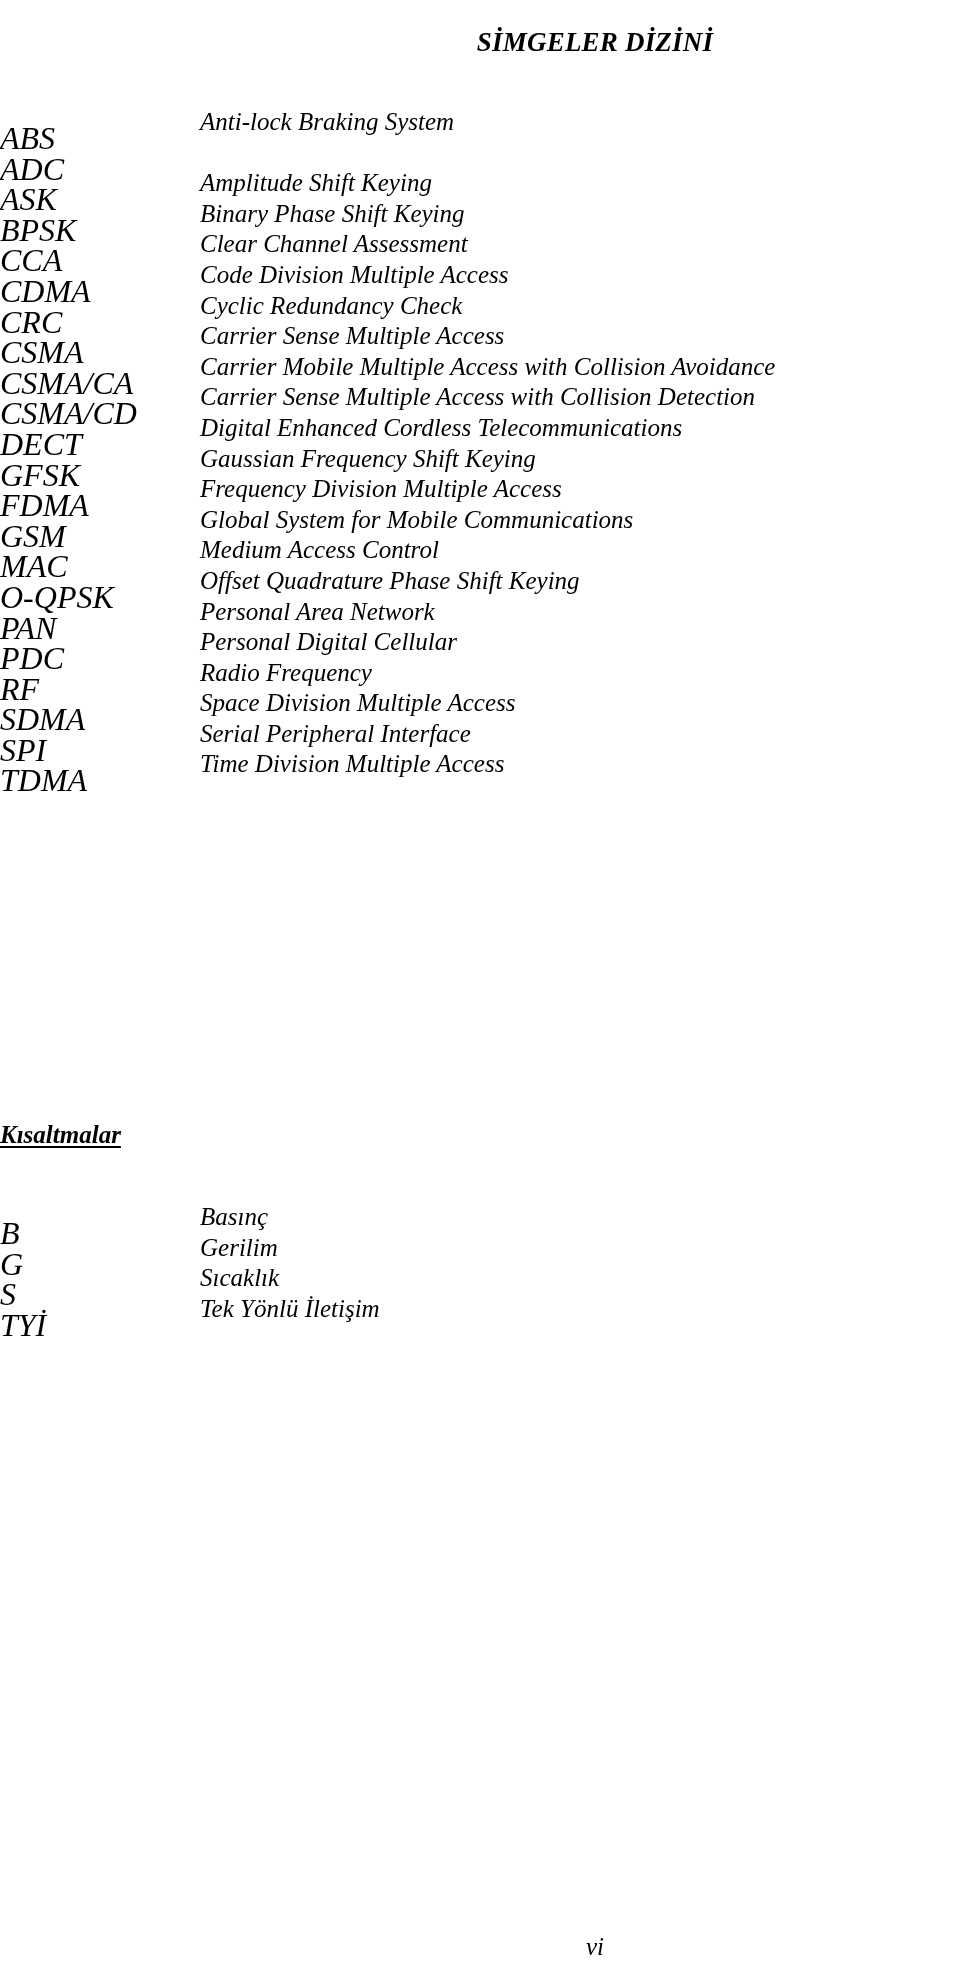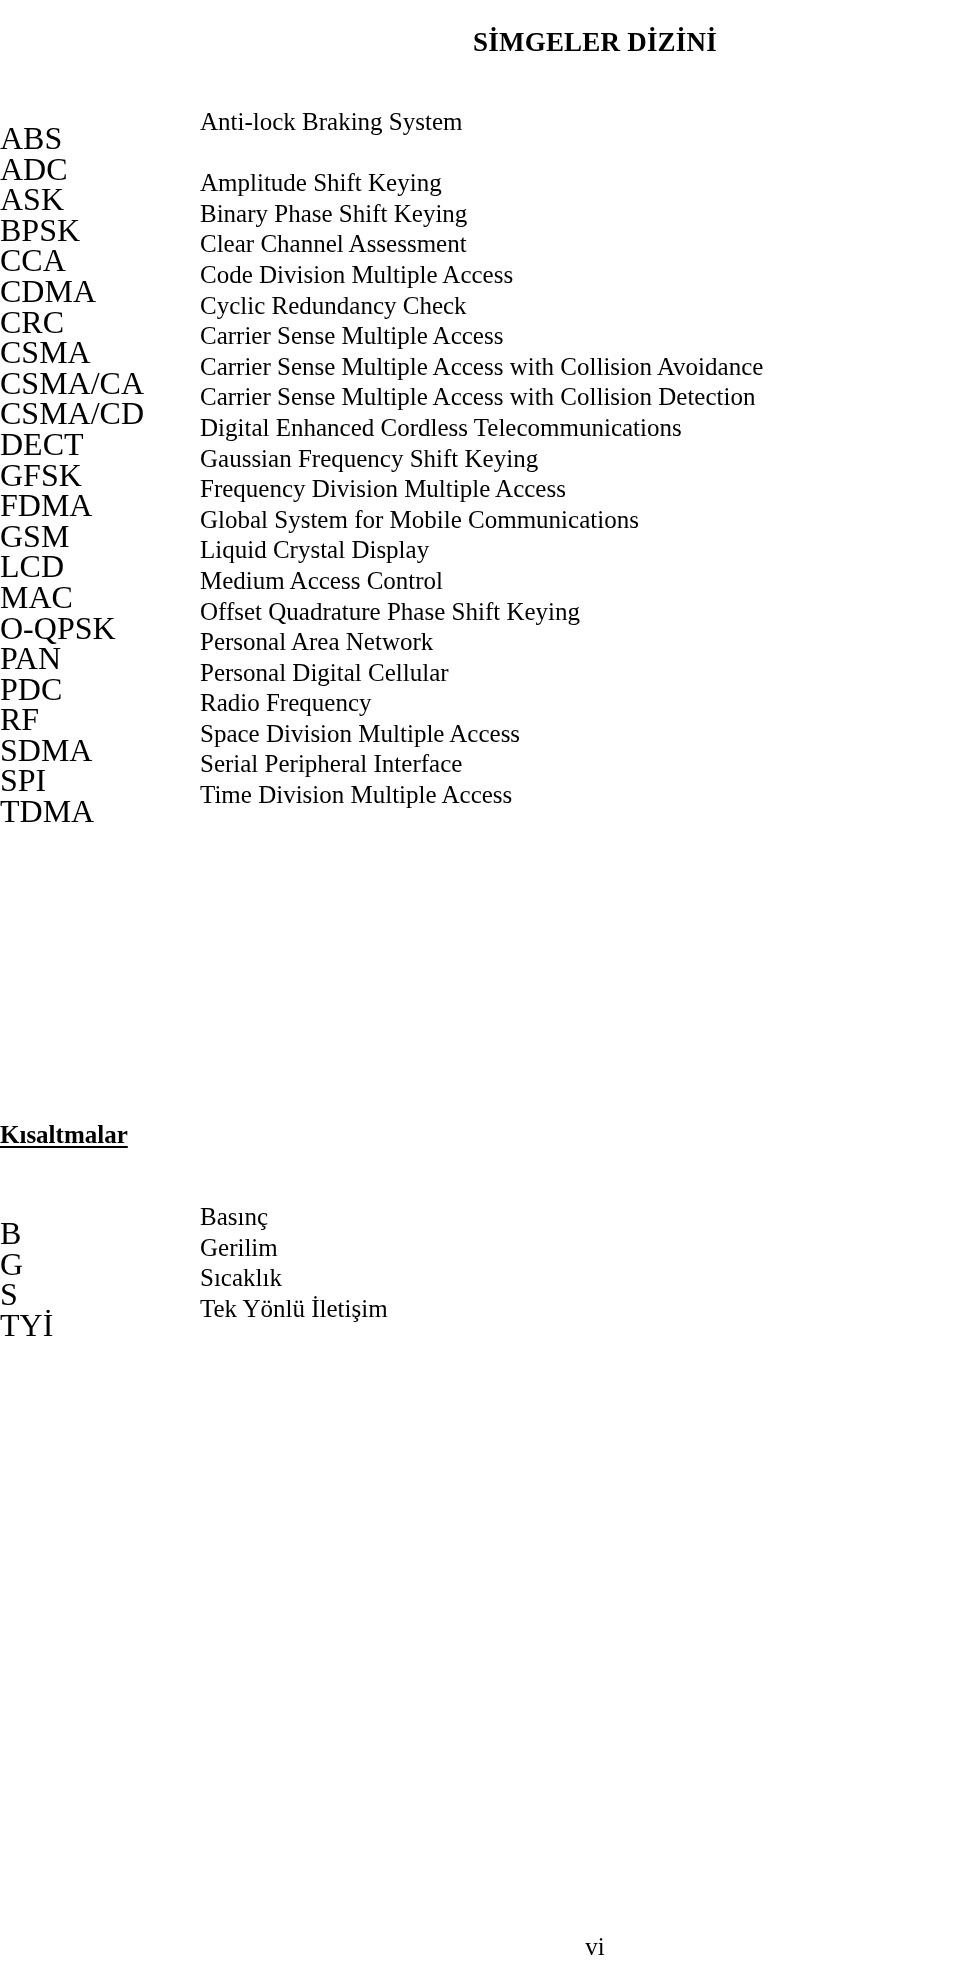--- a/index.html
+++ b/index.html
@@ -15,20 +15,21 @@
     font-family: "Liberation Serif", "DejaVu Serif", serif;
     color: #000000;
     overflow: hidden;
   }
 
   .page {
     position: relative;
     width: 892px;
     height: 1974px;
     box-sizing: border-box;
+    font-style: italic;
   }
 
   
   .page-title {
     position: absolute;
     left: 0;
     top: 8px;
     width: 1190px;
     text-align: center;
     font-size: 27px;
@@ -127,21 +128,21 @@
       <div class="gloss-row">
         <span class="gloss-term">CRC</span>
         <span class="gloss-def">Cyclic Redundancy Check</span>
       </div>
       <div class="gloss-row">
         <span class="gloss-term">CSMA</span>
         <span class="gloss-def">Carrier Sense Multiple Access</span>
       </div>
       <div class="gloss-row">
         <span class="gloss-term">CSMA/CA</span>
-        <span class="gloss-def">Carrier Sense Multiple Access with Collision Avoidance</span>
+        <span class="gloss-def">Carrier Mobile Multiple Access with Collision Avoidance</span>
       </div>
       <div class="gloss-row">
         <span class="gloss-term">CSMA/CD</span>
         <span class="gloss-def">Carrier Sense Multiple Access with Collision Detection</span>
       </div>
       <div class="gloss-row">
         <span class="gloss-term">DECT</span>
         <span class="gloss-def">Digital Enhanced Cordless Telecommunications</span>
       </div>
       <div class="gloss-row">
@@ -150,24 +151,20 @@
       </div>
       <div class="gloss-row">
         <span class="gloss-term">FDMA</span>
         <span class="gloss-def">Frequency Division Multiple Access</span>
       </div>
       <div class="gloss-row">
         <span class="gloss-term">GSM</span>
         <span class="gloss-def">Global System for Mobile Communications</span>
       </div>
       <div class="gloss-row">
-        <span class="gloss-term">LCD</span>
-        <span class="gloss-def">Liquid Crystal Display</span>
-      </div>
-      <div class="gloss-row">
         <span class="gloss-term">MAC</span>
         <span class="gloss-def">Medium Access Control</span>
       </div>
       <div class="gloss-row">
         <span class="gloss-term">O-QPSK</span>
         <span class="gloss-def">Offset Quadrature Phase Shift Keying</span>
       </div>
       <div class="gloss-row">
         <span class="gloss-term">PAN</span>
         <span class="gloss-def">Personal Area Network</span>

